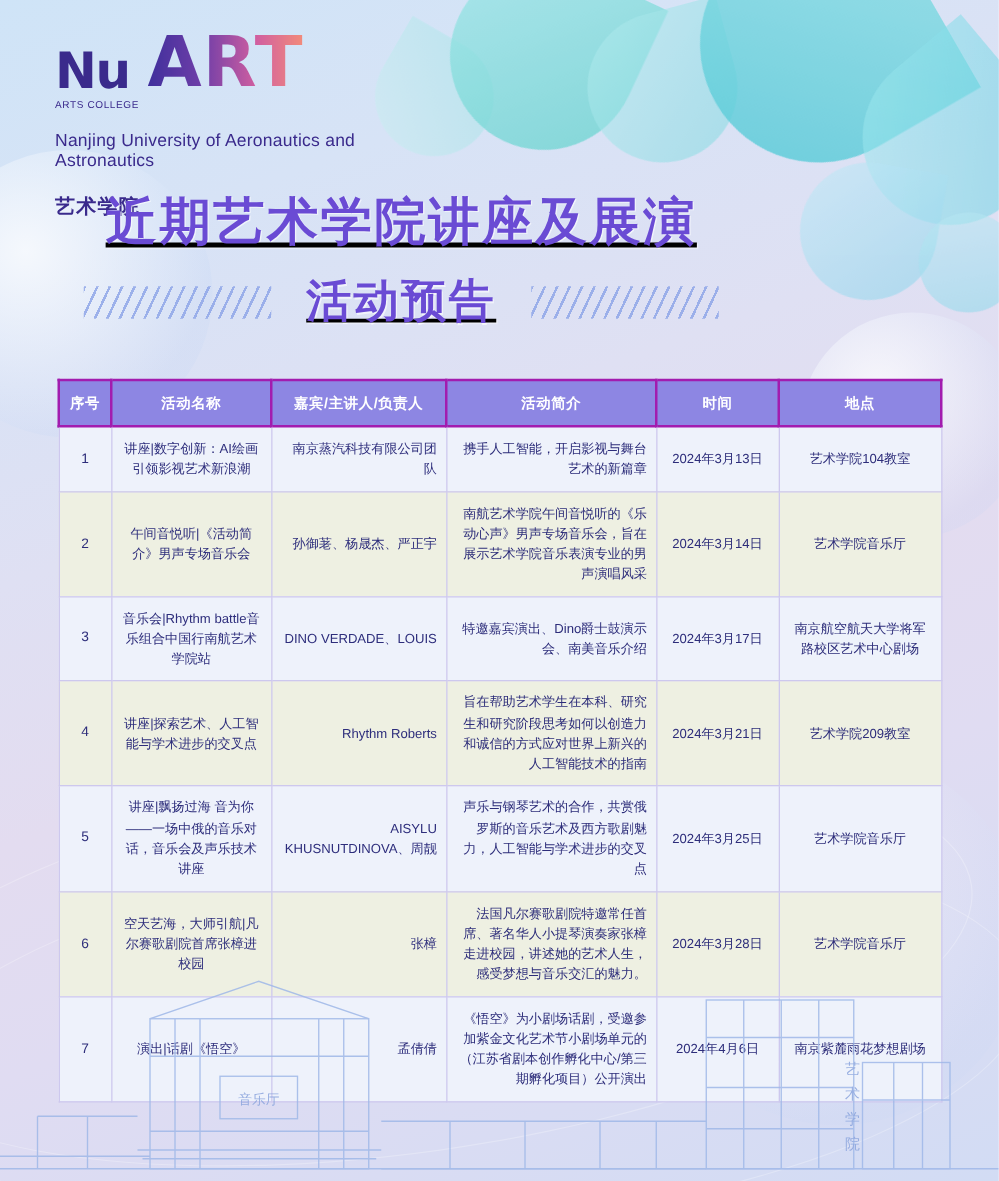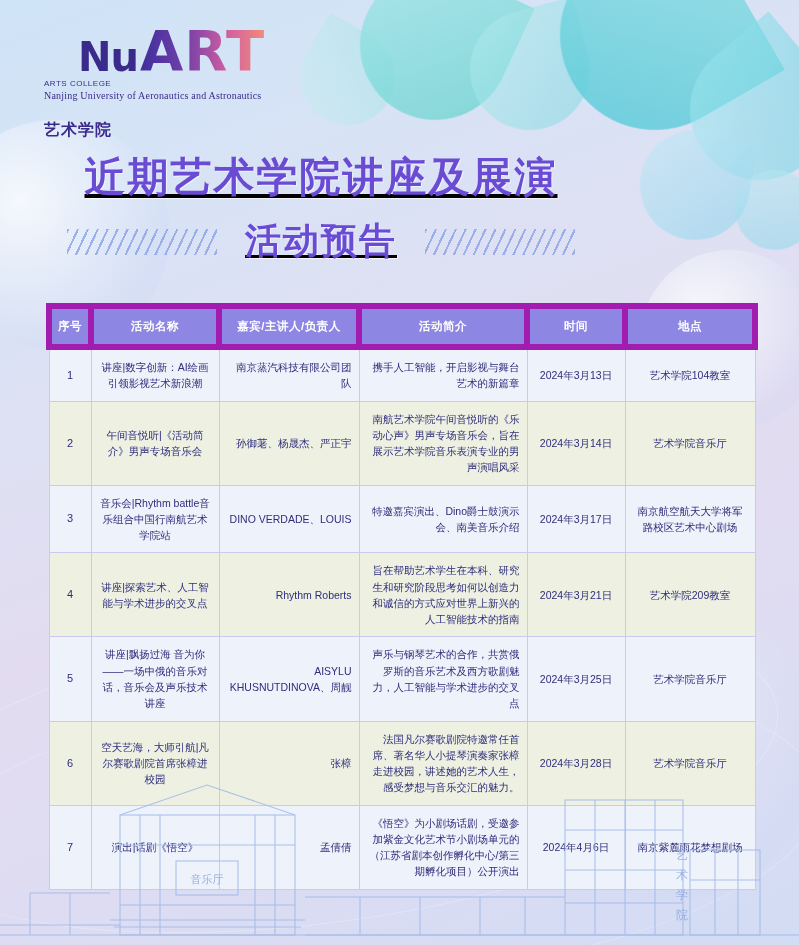--- a/index.html
+++ b/index.html
@@ -57,39 +57,39 @@
     left: 0; bottom: 0;
     width: 799px; height: 170px;
     opacity: .85;
   }
 
   
   .logo-wrap {
     position: absolute; left: 44px; top: 26px; width: 300px;
   }
   .logo-main {
-    display: flex; align-items: flex-end; gap: 2px; margin-left: 34px;
+    display: flex; align-items: flex-end; gap: 14px;
   }
   .logo-nu {
     font-family: "DejaVu Sans", sans-serif;
     font-weight: bold; font-size: 40px; color: #3a2a8c; letter-spacing: -1px;
     line-height: .95;
   }
   .logo-art {
     font-family: "DejaVu Sans", sans-serif;
     font-weight: bold; font-size: 56px; line-height: .9;
     background: linear-gradient(90deg,#3f2f9c 0%, #6f3ea8 35%, #d15fa0 70%, #f28b7a 100%);
     -webkit-background-clip: text; background-clip: text; color: transparent;
     letter-spacing: 1px;
   }
   .logo-sub1 {
     font-size: 8px; color: #3a2a8c; letter-spacing: .5px; margin-top: 3px;
   }
   .logo-sub2 {
-    font-size: 10px; color: #3a2a8c; letter-spacing: .2px; margin-top: 2px; font-family: Liberation Serif, serif;
+    font-size: 14px; color: #3a2a8c; letter-spacing: .2px; margin-top: 16px;
   }
   .logo-cn {
     display: flex; align-items: baseline; gap: 8px; margin-top: 4px;
   }
   .logo-cn-univ {
     font-family: "DejaVu Sans", sans-serif;
     font-size: 17px; font-weight: bold; color: #5b2b86; letter-spacing: 1px;
   }
   .logo-cn-college {
     font-family: "DejaVu Sans", sans-serif;
@@ -124,21 +124,21 @@
   .table-wrap {
     position: absolute; left: 46px; top: 303px; width: 706px;
   }
   table { border-collapse: collapse; width: 100%; table-layout: fixed; }
   thead th {
     background: #8d86e3;
     color: #fff;
     font-size: 11.5px;
     font-weight: bold;
     padding: 10px 2px;
-    border: 6px solid #a21caf;
+    border: 2px solid #a21caf;
     letter-spacing: .5px;
   }
   tbody td {
     border: 1px solid #cdc8ee;
     font-size: 10.5px;
     line-height: 1.55;
     padding: 9px 7px;
     text-align: center;
     vertical-align: middle;
     color: #2d2d7a;

